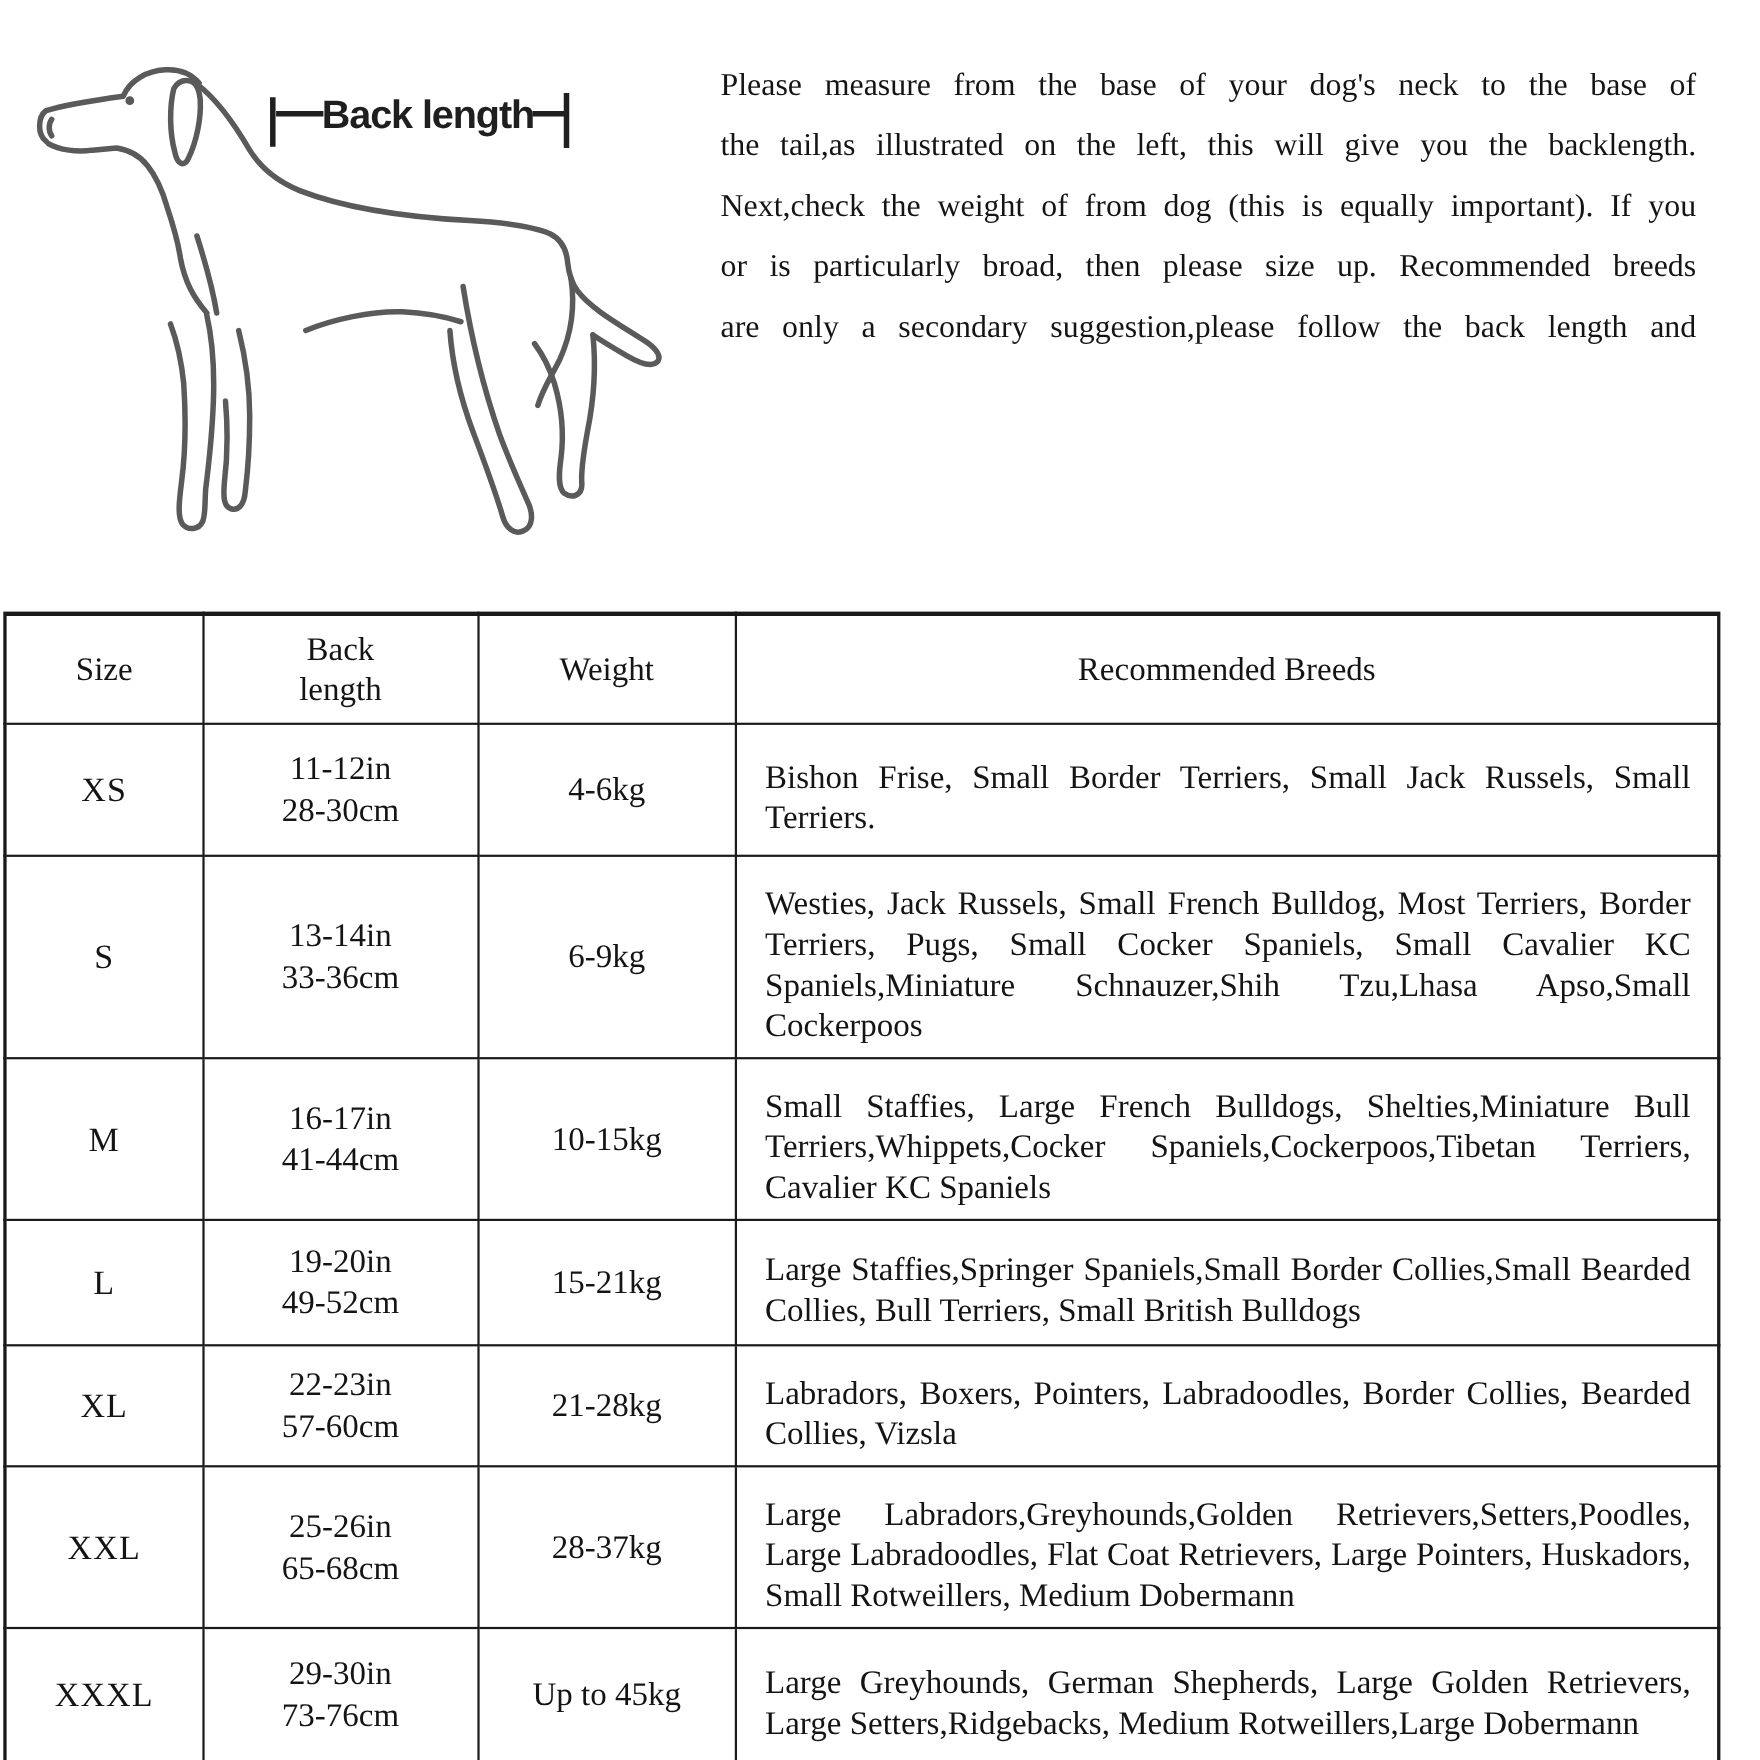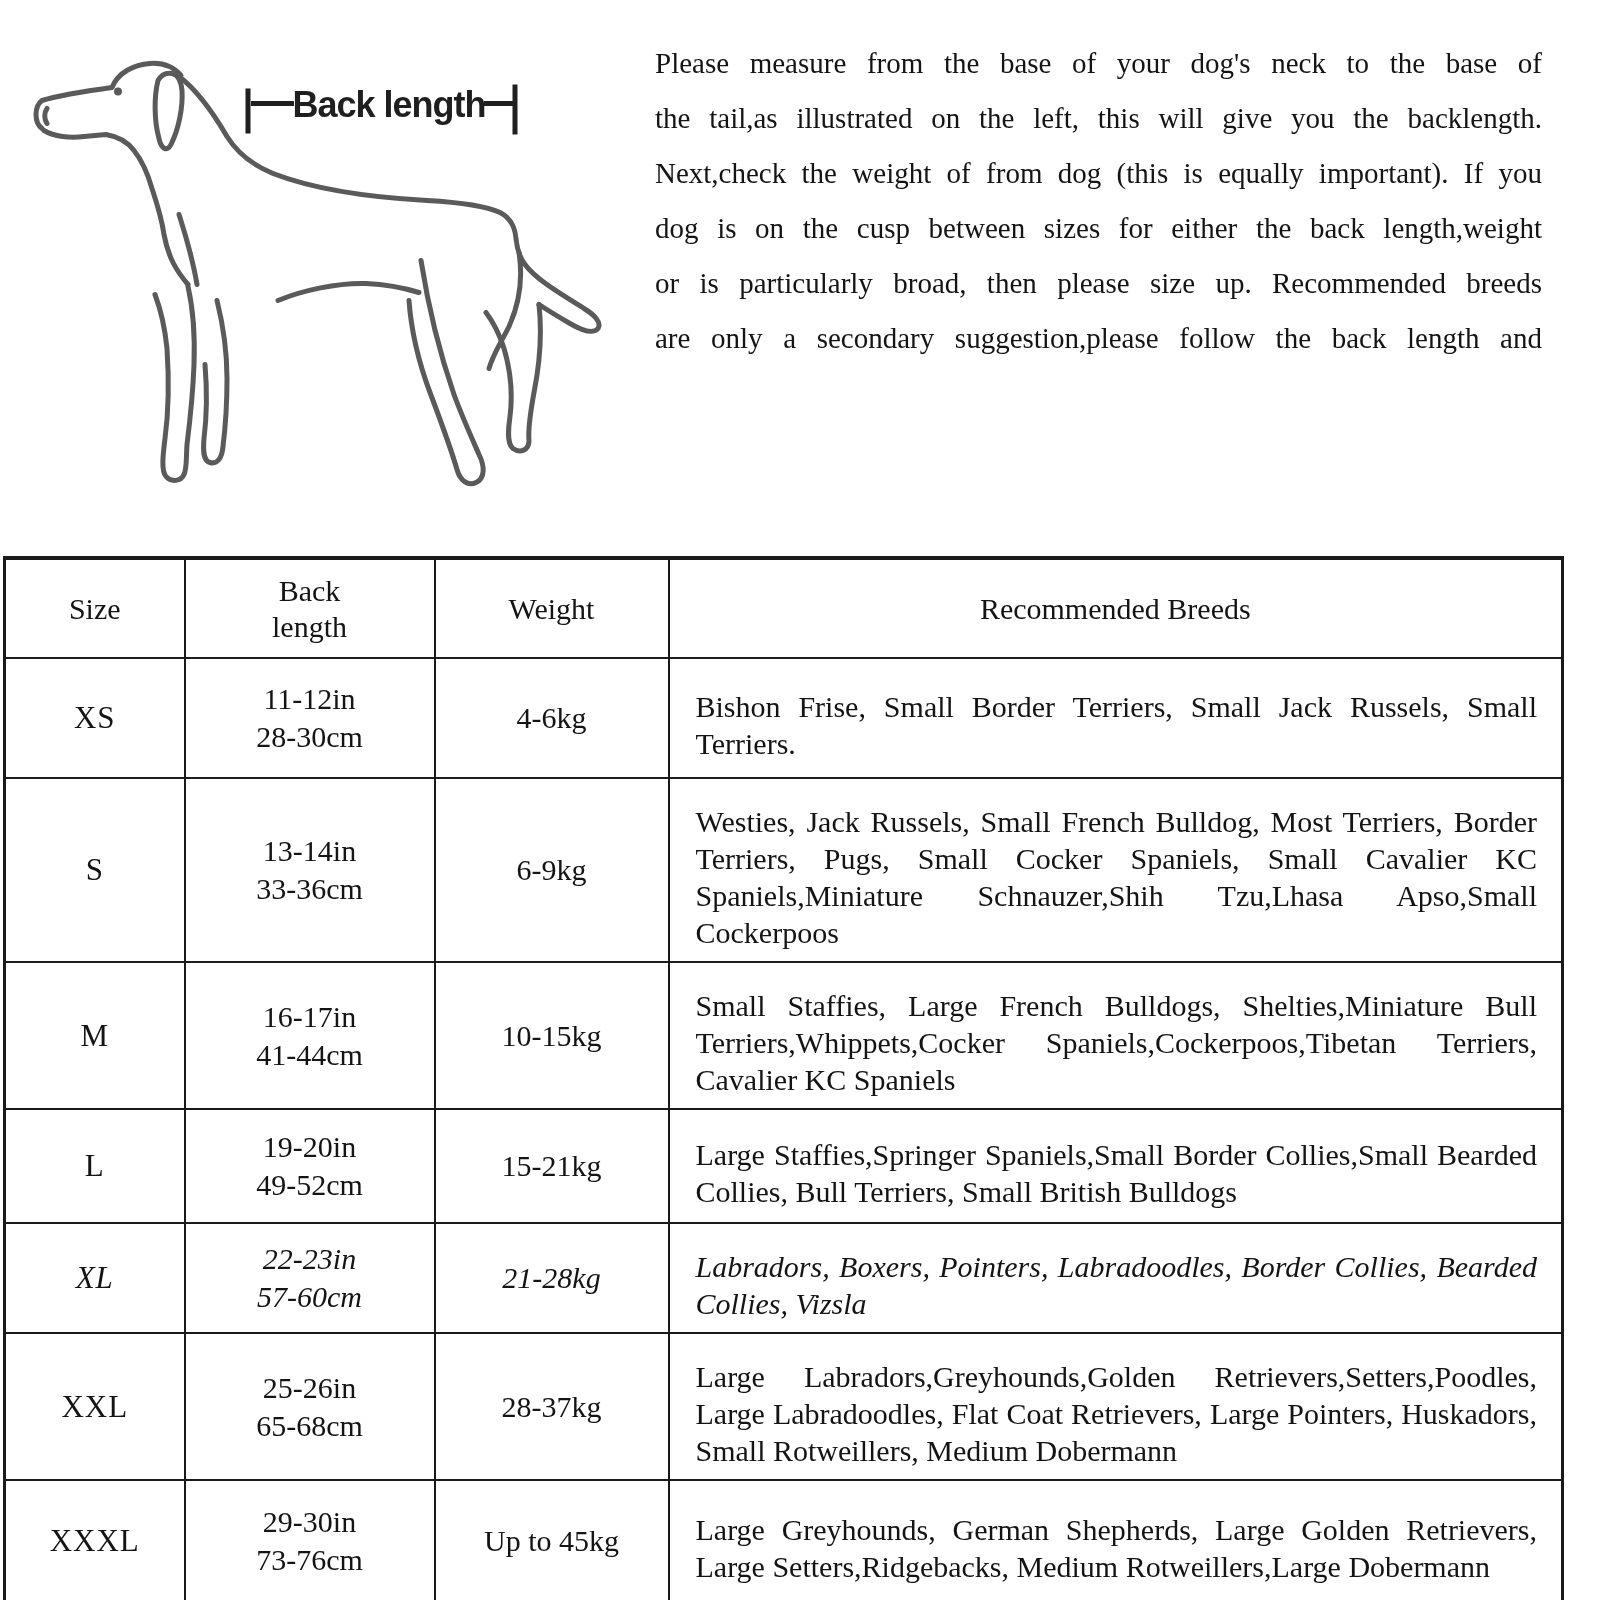--- a/index.html
+++ b/index.html
@@ -21,21 +21,21 @@
   .dog-stroke { fill:none; stroke:#5a5a5a; stroke-width:5; stroke-linecap:round; stroke-linejoin:round; }
   .measure-stroke { fill:none; stroke:#1f1f1f; stroke-width:5; stroke-linecap:butt; }
   .measure-label {
     font-family:"Liberation Sans", sans-serif;
     font-weight:bold; font-size:36px; fill:#1f1f1f;
     letter-spacing:-1px;
   }
 
   
   .intro {
-    position:absolute; left:655px; top:36px; width:887px;
+    position:absolute; left:655px; top:50px; width:887px;
   }
   .intro-line {
     font-size:29px; line-height:55px;
     text-align:justify; text-align-last:justify;
     color:#141414;
   }
   .intro-line.last { text-align-last:left; }
 
   
   table.size-table {
@@ -60,21 +60,21 @@
   td.col-weight { }
   td.col-breeds {
     text-align:justify; text-align-last:left;
     padding:24px 24px 10px 26px;
     line-height:37px;
   }
   tbody tr:nth-child(1) { height:120px; }
   tbody tr:nth-child(2) { height:177px; }
   tbody tr:nth-child(3) { height:140px; }
   tbody tr:nth-child(4) { height:114px; }
-  tbody tr:nth-child(5) { height:92px;font-style:italic; }
+  tbody tr:nth-child(5) { height:92px; }
   tbody tr:nth-child(6) { height:143px; }
   tbody tr:nth-child(7) { height:122px;font-family:Liberation Serif, serif; }
 </style>
 </head>
 <body>
 
 <div class="page">
 
   <div class="diagram">
     <svg viewBox="0 0 620 500" aria-hidden="true">
@@ -110,21 +110,20 @@
       <text class="measure-label" x="367" y="74" text-anchor="middle">Back length</text>
       <line class="measure-stroke" x1="462" y1="61" x2="491" y2="61"></line>
       <line class="measure-stroke" x1="493" y1="42" x2="493" y2="92"></line>
     </svg>
   </div>
 
   <div class="intro">
       <div class="intro-line">Please measure from the base of your dog's neck to the base of</div>
       <div class="intro-line">the tail,as illustrated on the left, this will give you the backlength.</div>
       <div class="intro-line">Next,check the weight of from dog (this is equally important). If you</div>
-      <div class="intro-line">dog is on the cusp between sizes for either the back length,weight</div>
       <div class="intro-line">or is particularly broad, then please size up. Recommended breeds</div>
       <div class="intro-line">are only a secondary suggestion,please follow the back length and</div>
     </div>
 
   <table class="size-table">
     <colgroup>
       <col style="width:180px">
       <col style="width:250px">
       <col style="width:234px">
       <col style="width:894px">

